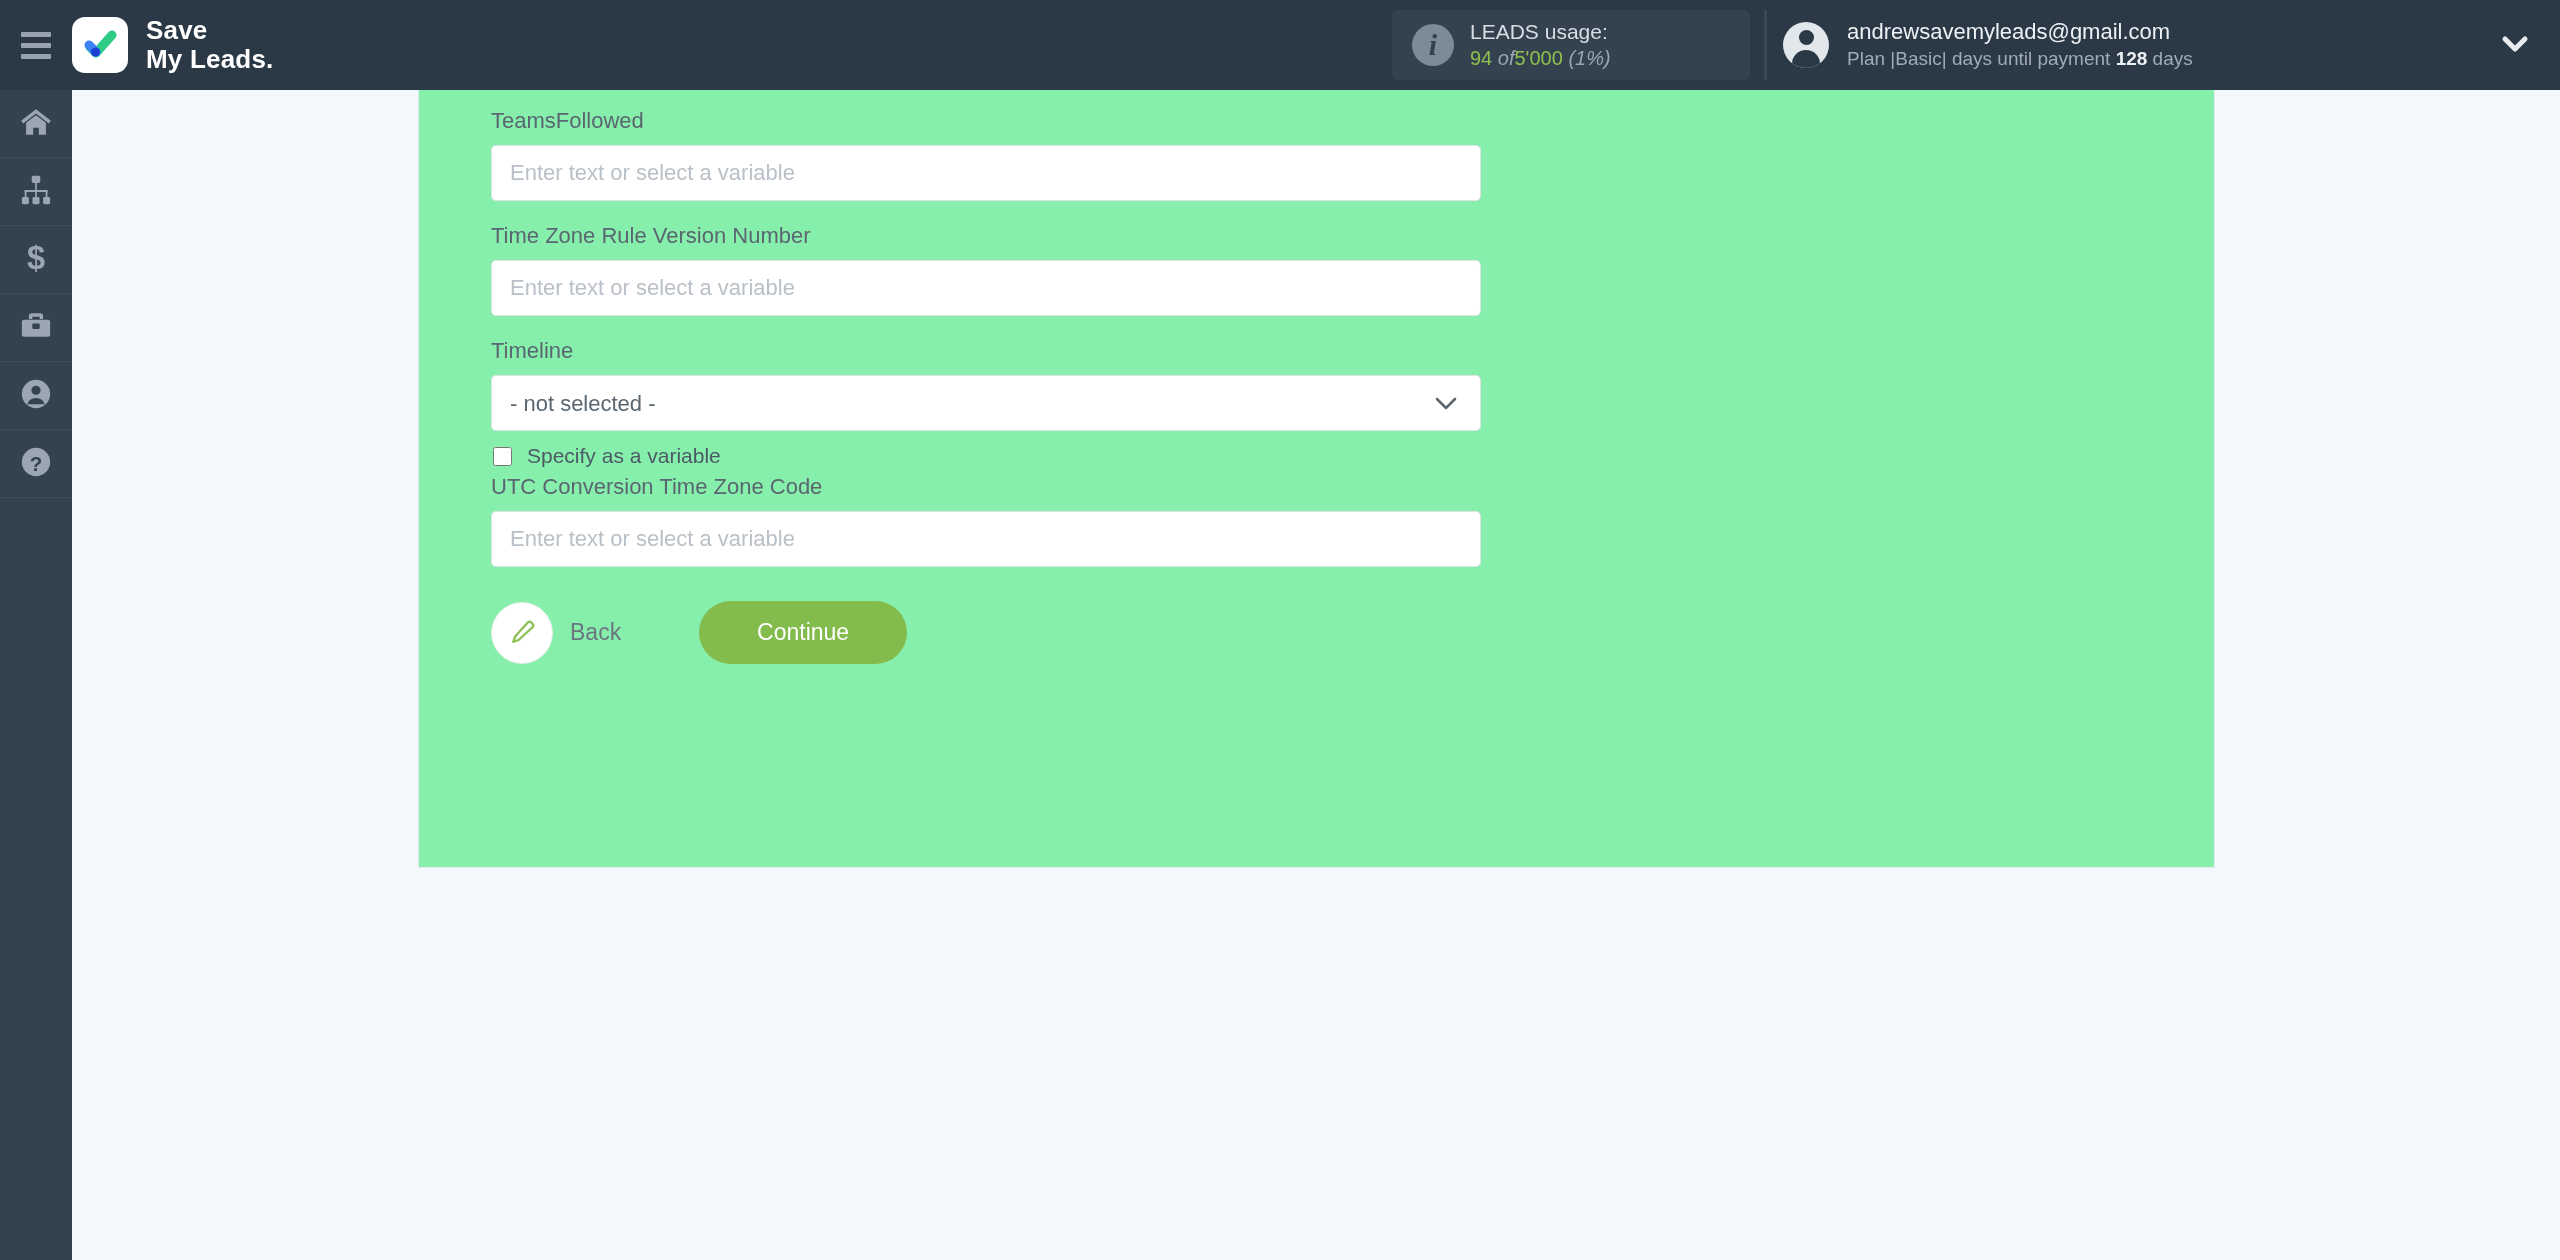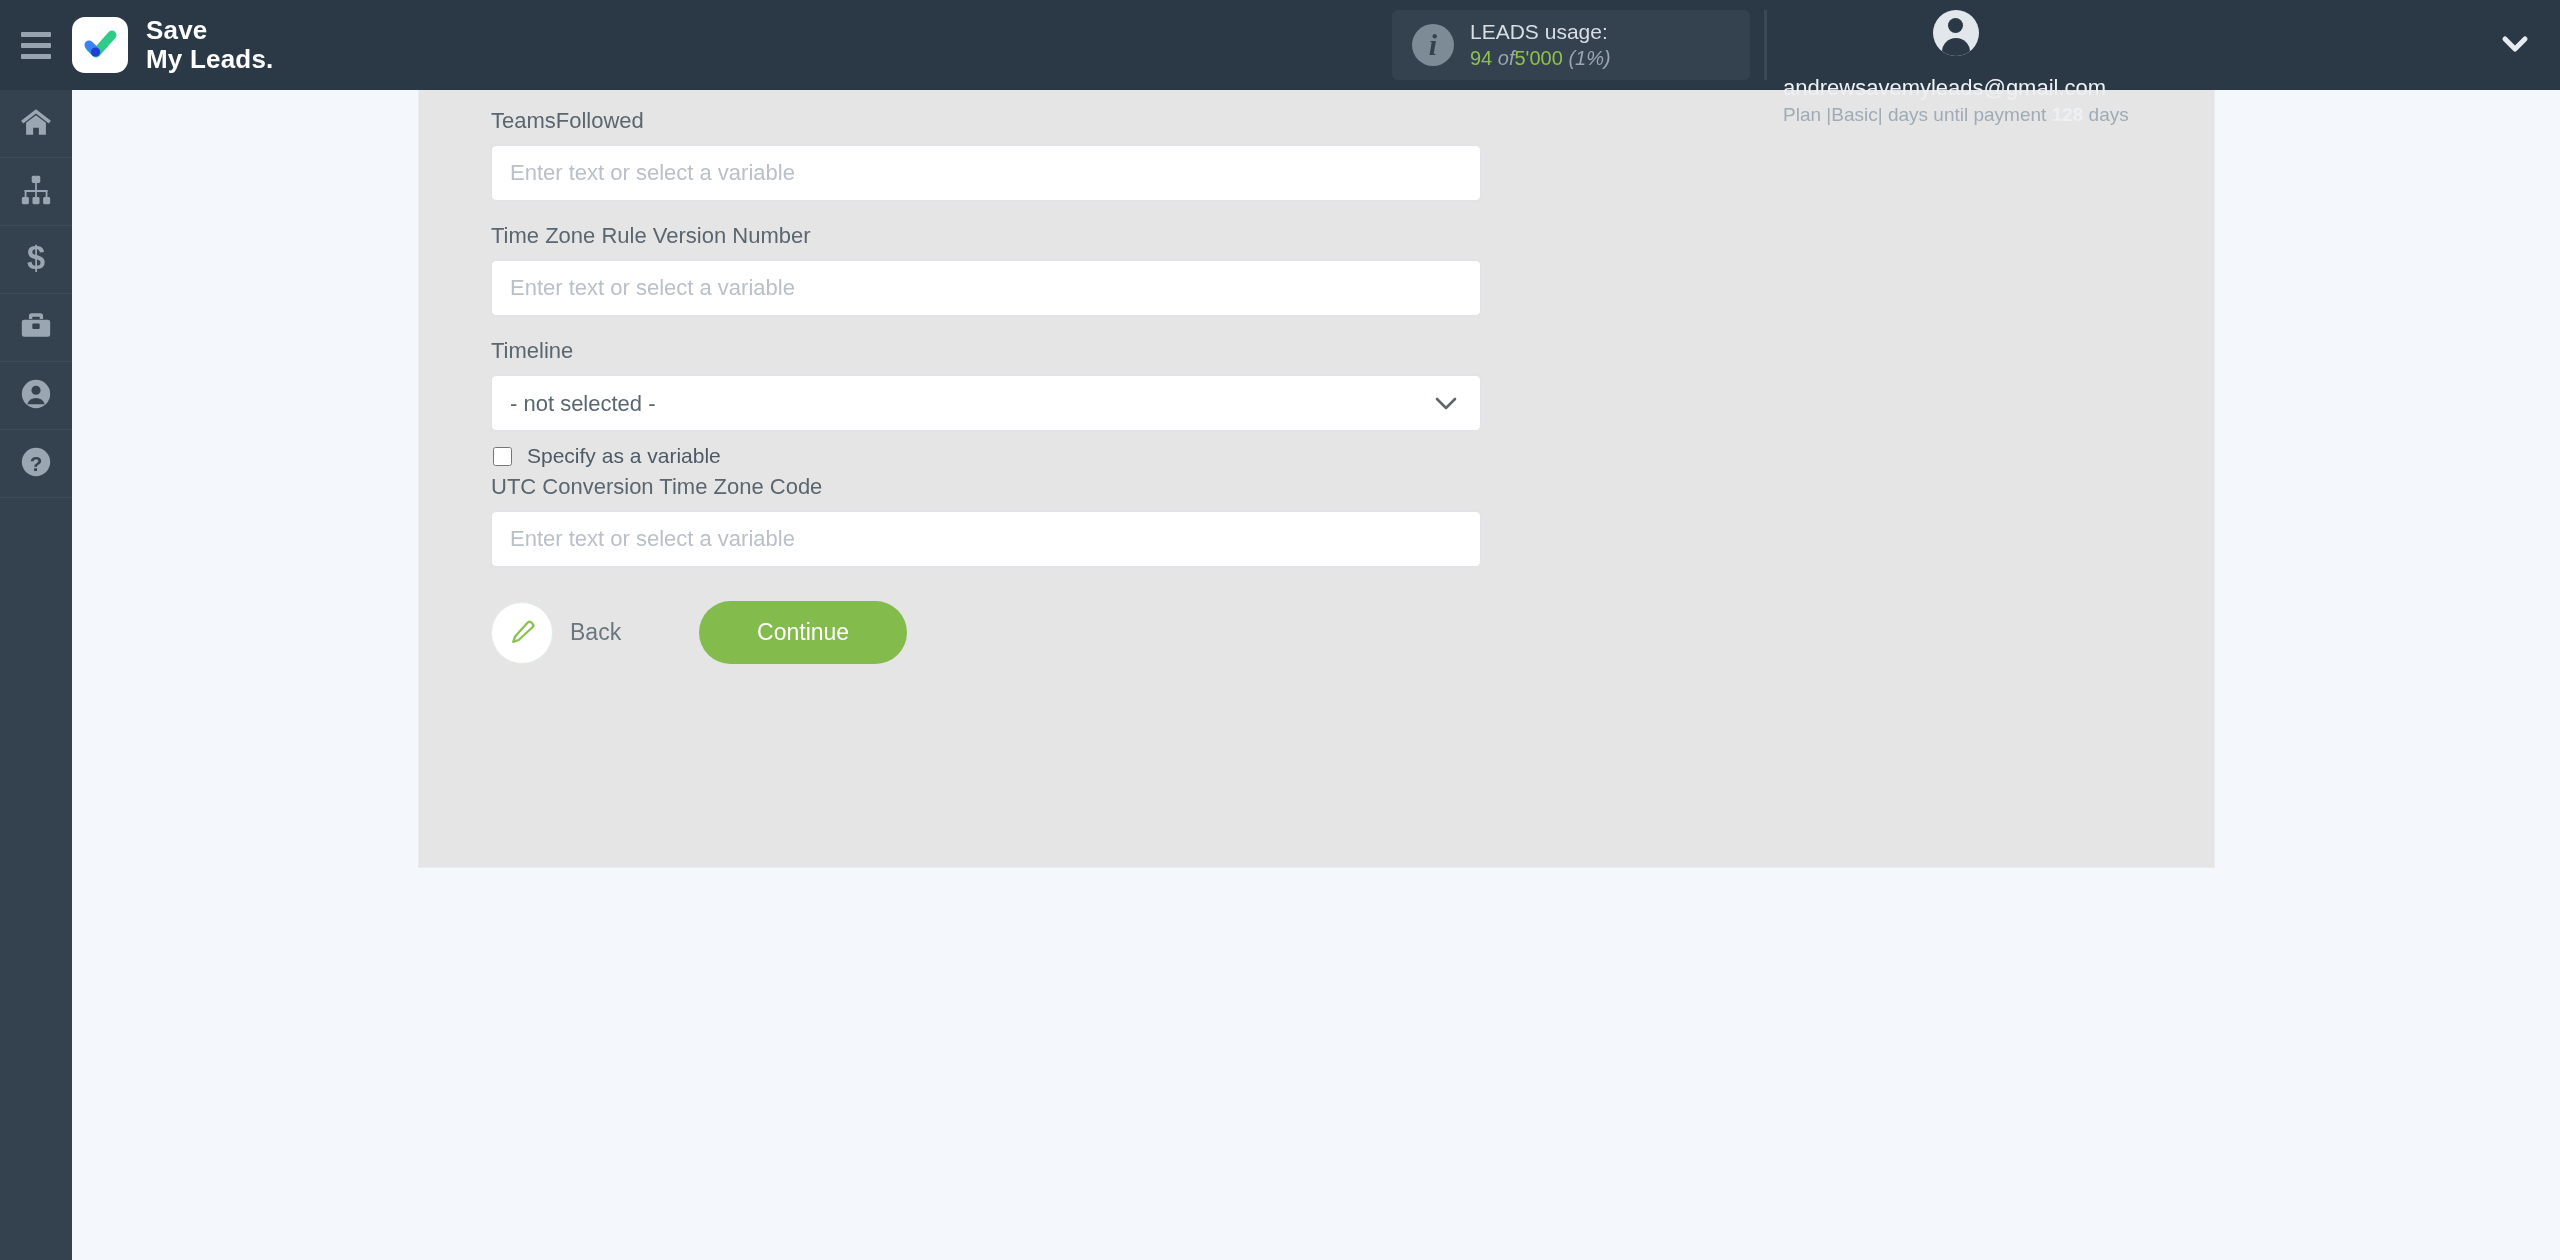--- a/index.html
+++ b/index.html
@@ -67,21 +67,20 @@
   .usage-sub .gray { color: #9aa6b1; font-style: italic; }
   .usage-sub .pct { color: #9aa6b1; font-style: italic; }
 
   .account {
     position: absolute; left: 1764px; top: 10px;
     height: 70px;
     display: flex; align-items: center; gap: 18px;
     padding-left: 16px;
     border-left: 3px solid #3b4956;
     cursor: pointer;
-    flex-direction: column;
   }
   .avatar {
     width: 46px; height: 46px; border-radius: 50%;
     background: #e2e7eb; position: relative; flex: none;
     overflow: hidden;
   }
   .avatar::before {
     content: ""; position: absolute;
     width: 15px; height: 15px; border-radius: 50%;
     background: #2b3947; left: 15.5px; top: 8px;
@@ -117,21 +116,21 @@
 
   
   .content {
     position: absolute; top: 90px; left: 72px;
     width: 2488px; height: 1170px;
     background: #f4f7fb;
   }
   .card {
     position: absolute; left: 346px; top: 0px;
     width: 1797px; height: 778px;
-    background: #e5e5e5;
+    background: #86efac;
     border: 1px solid #e8ecf1;
     border-top: none;
   }
   .form {
     padding: 18px 0 0 72px;
   }
   .field { margin-bottom: 22px; }
   .field.tight { margin-bottom: 6px; }
   .flabel {
     font-size: 22px; color: #5a6670;

